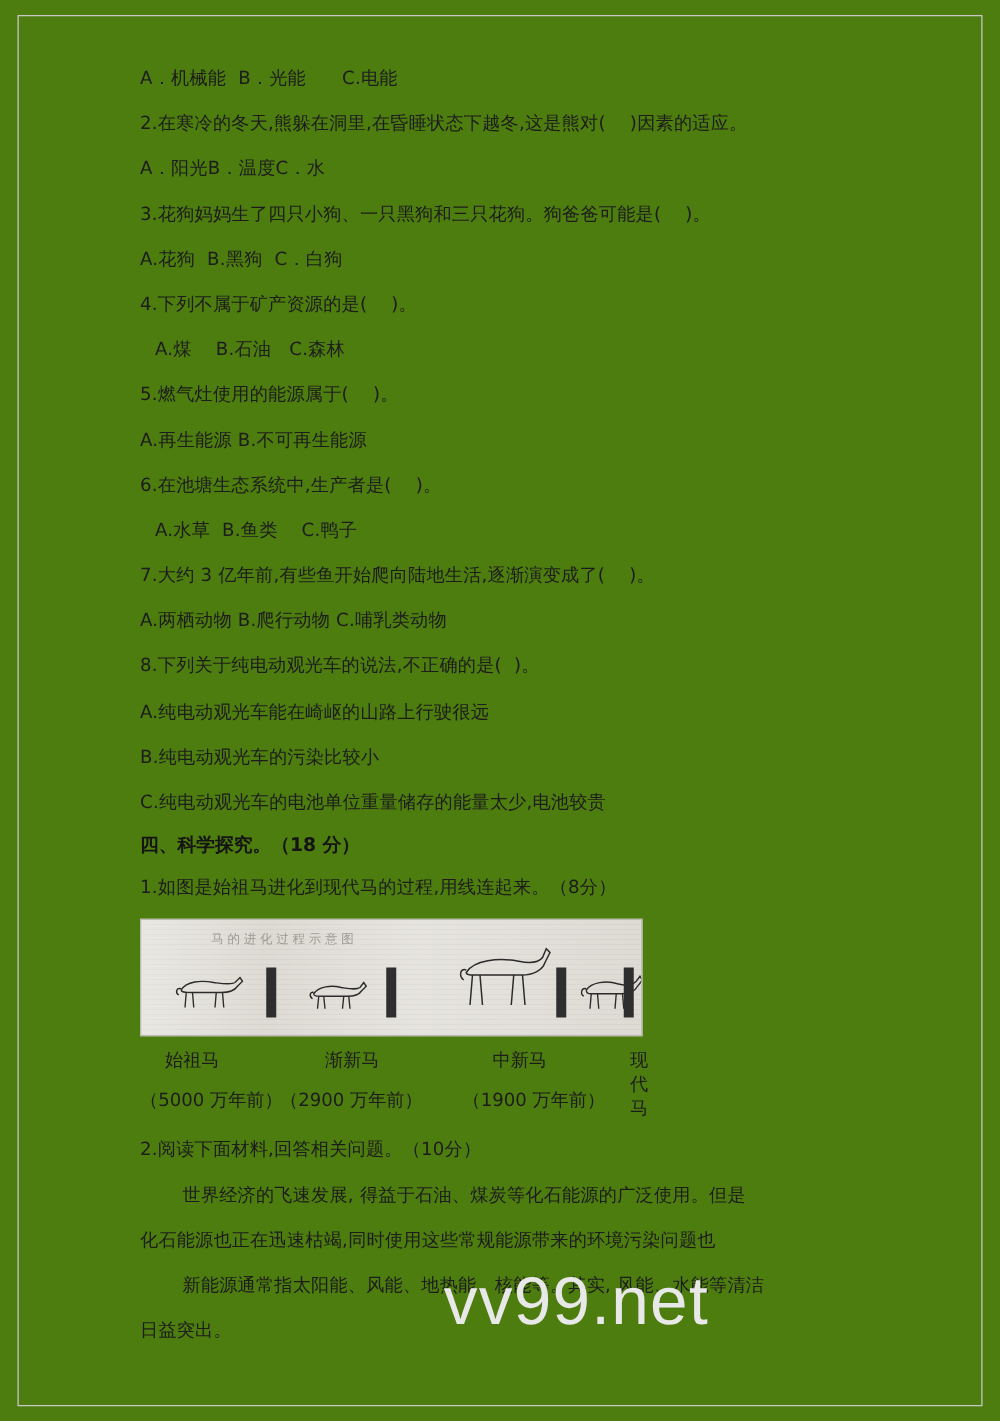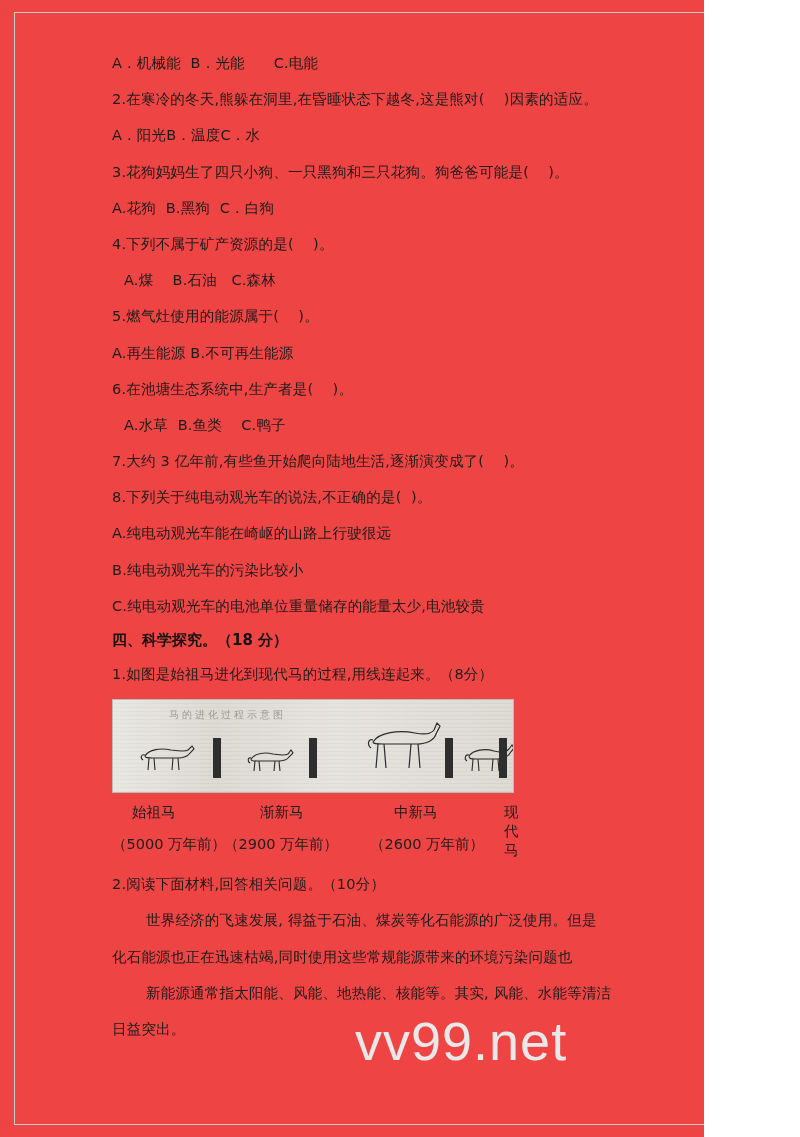--- a/index.html
+++ b/index.html
@@ -5,23 +5,23 @@
   html, body {
     margin: 0;
     padding: 0;
     background: #ffffff;
   }
   body {
     font-family: "DejaVu Sans", "Liberation Sans", sans-serif;
   }
   .page {
     position: relative;
-    width: 704px;
+    width: 800px;
     height: 1137px;
-    background: #ef4444;
+    background: #4d7c0f;
     overflow: hidden;
     box-sizing: border-box;
   }
   .page-border {
     position: absolute;
     left: 14px;
     top: 12px;
     width: 772px;
     height: 1113px;
     border: 1px solid #c9c9c9;
@@ -137,20 +137,21 @@
     <p class="line">A．阳光B．温度C．水</p>
     <p class="line">3.花狗妈妈生了四只小狗、一只黑狗和三只花狗。狗爸爸可能是(    )。</p>
     <p class="line">A.花狗  B.黑狗  C．白狗</p>
     <p class="line">4.下列不属于矿产资源的是(    )。</p>
     <p class="line indent1">A.煤    B.石油   C.森林</p>
     <p class="line">5.燃气灶使用的能源属于(    )。</p>
     <p class="line">A.再生能源 B.不可再生能源</p>
     <p class="line">6.在池塘生态系统中,生产者是(    )。</p>
     <p class="line indent1">A.水草  B.鱼类    C.鸭子</p>
     <p class="line">7.大约 3 亿年前,有些鱼开始爬向陆地生活,逐渐演变成了(    )。</p>
+    <p class="line">A.两栖动物 B.爬行动物 C.哺乳类动物</p>
     <p class="line">8.下列关于纯电动观光车的说法,不正确的是(  )。</p>
     <p class="line">A.纯电动观光车能在崎岖的山路上行驶很远</p>
     <p class="line">B.纯电动观光车的污染比较小</p>
     <p class="line">C.纯电动观光车的电池单位重量储存的能量太少,电池较贵</p>
 
     <p class="section-head">四、科学探究。（18 分）</p>
     <p class="line">1.如图是始祖马进化到现代马的过程,用线连起来。（8分）</p>
 
     <div class="figure-box">
       <div class="figure-noise"></div>
@@ -197,21 +198,21 @@
     <div class="fig-labels">
       <span style="left:0px;">始祖马</span>
       <span style="left:128px;text-align:center;">渐新马</span>
       <span style="left:262px;">中新马</span>
       <span style="left:372px;">现代马</span>
     </div>
 
     <div class="fig-years">
       <span style="left:0px;">（5000 万年前）</span>
       <span style="left:112px;">（2900 万年前）</span>
-      <span style="left:258px;">（2600 万年前）</span>
+      <span style="left:258px;">（1900 万年前）</span>
     </div>
 
     <p class="line">2.阅读下面材料,回答相关问题。（10分）</p>
 
     <p class="line indent2">世界经济的飞速发展, 得益于石油、煤炭等化石能源的广泛使用。但是</p>
     <p class="line">化石能源也正在迅速枯竭,同时使用这些常规能源带来的环境污染问题也</p>
     <p class="line indent2">新能源通常指太阳能、风能、地热能、核能等。其实, 风能、水能等清洁</p>
     <p class="line">日益突出。</p>
 
   </div>

